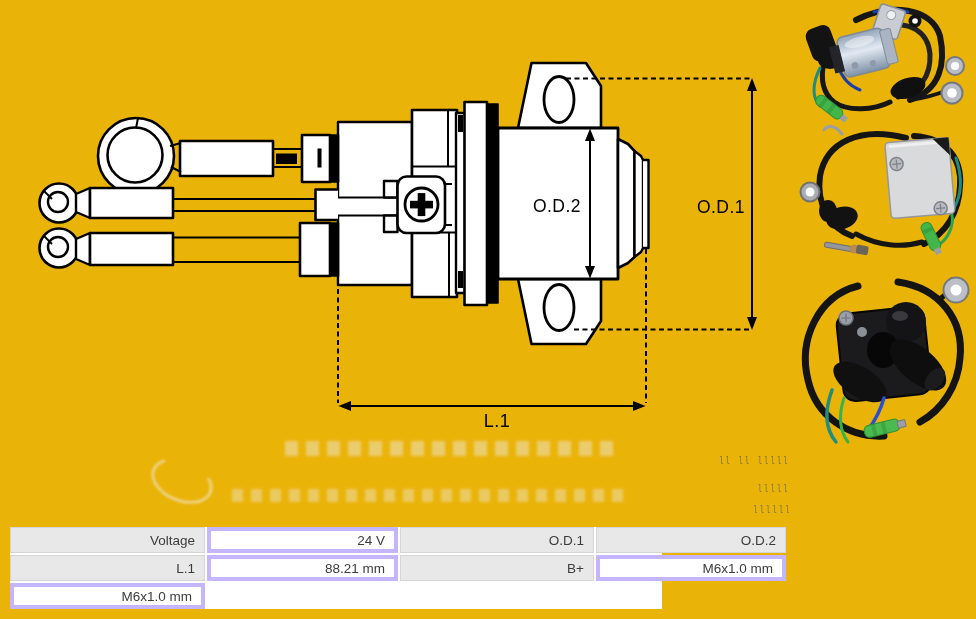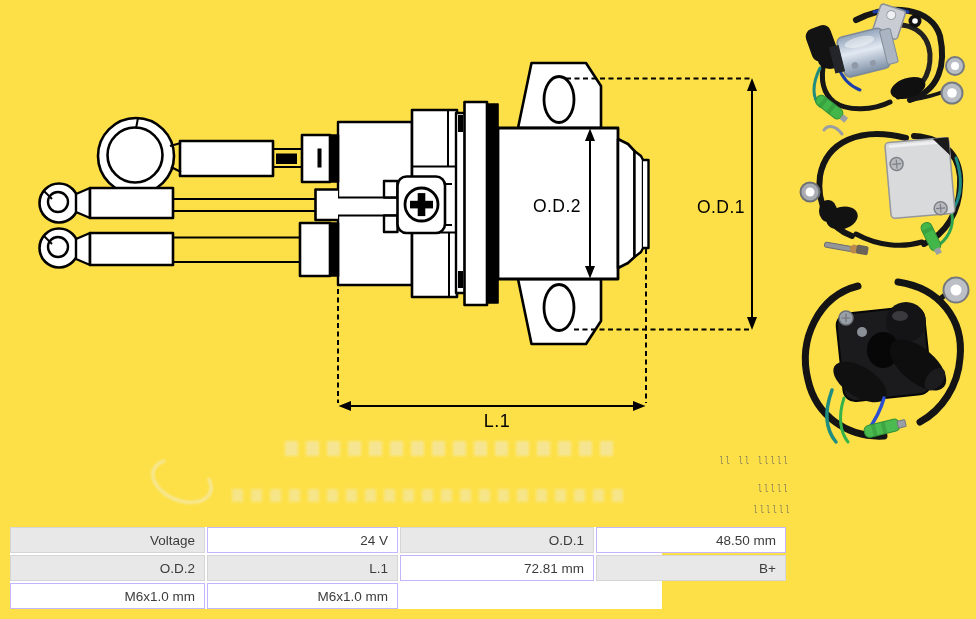--- a/index.html
+++ b/index.html
@@ -1,17 +1,17 @@
 <!DOCTYPE html>
 <html><head>
 <meta charset="utf-8">
 <style>
   html,body { margin:0; padding:0; background:#fff; }
   .canvas {
-    position:relative; width:976px; height:619px; background:#fde047;
+    position:relative; width:976px; height:619px; background:#eab308;
     overflow:hidden; font-family:"Liberation Sans", sans-serif;
   }
   .abs { position:absolute; }
   svg { display:block; }
 
   
   .ghost { position:absolute; pointer-events:none; }
   .ghost-a { left:285px; top:441px; width:330px; height:15px; opacity:.45;
     background:repeating-linear-gradient(90deg,#ededed 0 13px, transparent 13px 21px);
     filter:blur(1.6px); }
@@ -33,21 +33,21 @@
   
   .spec-table {
     position:absolute; left:10px; top:527px; width:652px;
     display:grid; grid-template-columns:195px 191px 194px 190px;
     grid-auto-rows:26px; gap:2px; background:#fff;
     font-size:13.5px; color:#3c3c3c;
   }
   .cell { display:flex; align-items:center; justify-content:flex-end;
     padding-right:9px; box-sizing:border-box; white-space:nowrap; }
   .cell.label { background:#e8e8e8; border:1px solid #d5d5d5; }
-  .cell.value { background:#ffffff; border:1px solid #c4b5fd; }
+  .cell.value { background:#ffffff; border:4px solid #c4b5fd; }
 </style>
 </head>
 <body>
 
 <div class="canvas">
 
   <svg class="abs" style="left:0;top:0" width="790" height="520" viewBox="0 0 790 520">
     <g fill="none" stroke="#000" stroke-width="2.4" stroke-linejoin="round" stroke-linecap="butt">
 
       <g>
@@ -294,24 +294,23 @@
   <div class="ghost ghost-c"></div>
 
   <span class="marks marks1">ll ll lllll</span>
   <span class="marks marks2">lllll</span>
   <span class="marks marks3">llllll</span>
 
   <div class="spec-table">
     <div class="cell label">Voltage</div>
     <div class="cell value">24 V</div>
     <div class="cell label">O.D.1</div>
-    <div class="cell value">48.50 mm</div>
 
     <div class="cell label">O.D.2</div>
     <div class="cell label">L.1</div>
-    <div class="cell value">72.81 mm</div>
+    <div class="cell value">88.21 mm</div>
 
     <div class="cell label">B+</div>
     <div class="cell value">M6x1.0 mm</div>
     <div class="cell value">M6x1.0 mm</div>
   </div>
 
 </div>
 
 </body></html>

